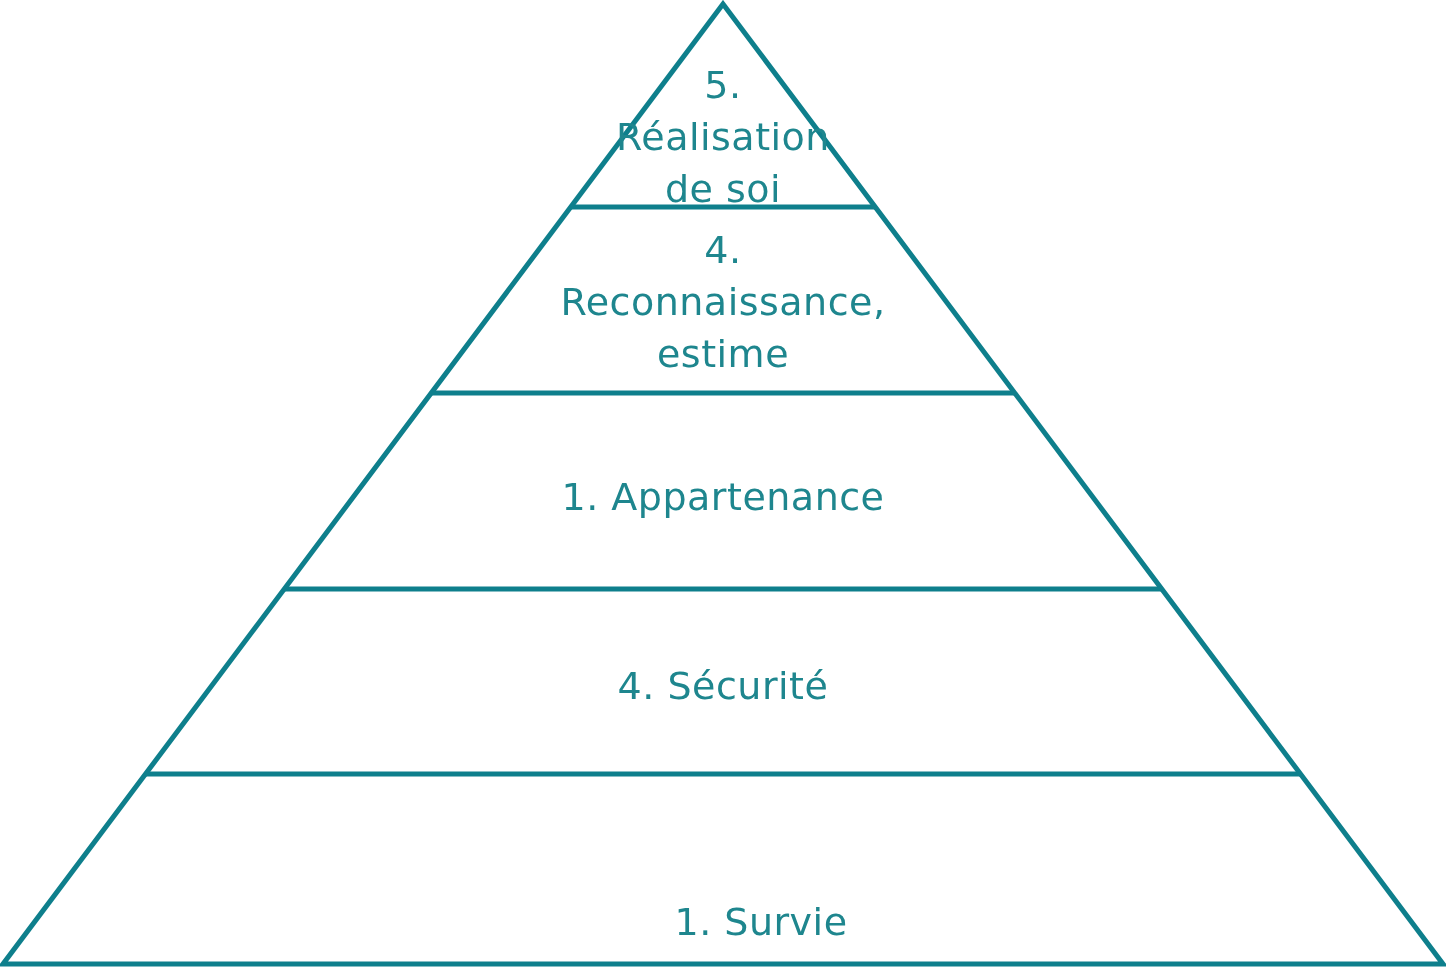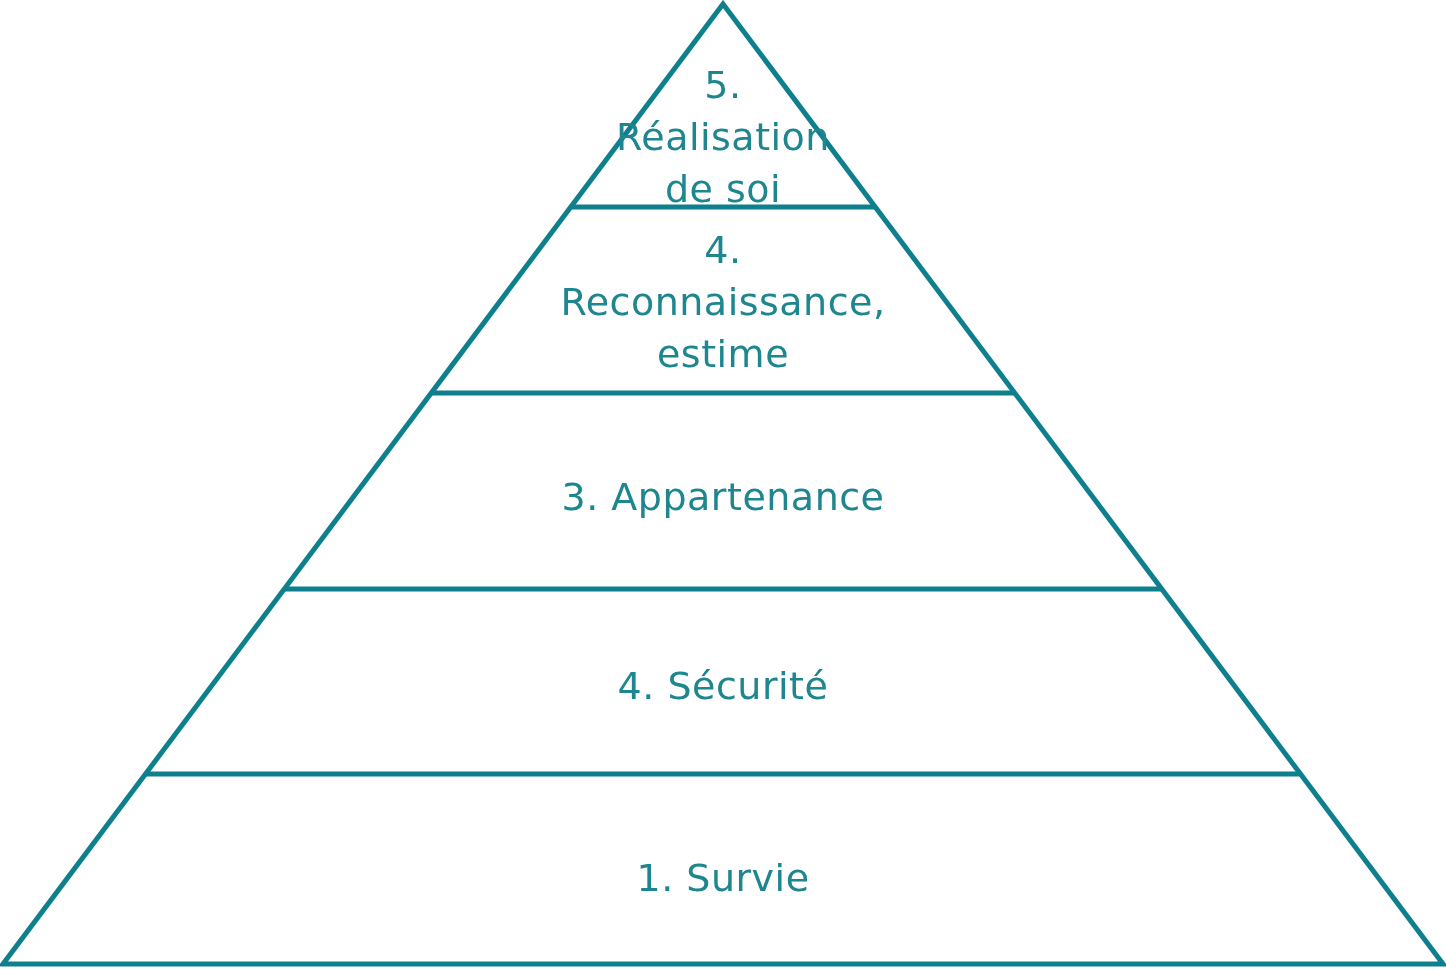--- a/index.html
+++ b/index.html
@@ -33,21 +33,21 @@
     font-size:38px;
     line-height:52px;
     text-align:center;
     white-space:pre-line;
     letter-spacing:0.5px;
   }
   .lbl-5{top:59px;}
   .lbl-4{top:224px;}
   .lbl-3{top:471px;}
   .lbl-2{top:660px;}
-  .lbl-1{top:852px;}
+  .lbl-1{top:896px;margin-left:38px;}
 </style>
 </head>
 <body>
 
 <div class="stage">
 
   <svg viewBox="0 0 1446 970" aria-hidden="true">
 
     <polygon points="723,4 1443,964 3,964" fill="none" stroke-width="5" stroke-linejoin="miter" stroke="#0e7f8c"></polygon>
 
@@ -61,19 +61,19 @@
   </svg>
 
   <div class="level-label lbl-5">5.
 Réalisation
 de soi</div>
 
   <div class="level-label lbl-4">4.
 Reconnaissance,
 estime</div>
 
-  <div class="level-label lbl-3">3. Appartenance</div>
+  <div class="level-label lbl-3">1. Appartenance</div>
 
   <div class="level-label lbl-2">4. Sécurité</div>
 
   <div class="level-label lbl-1">1. Survie</div>
 
 </div>
 
 </body></html>

